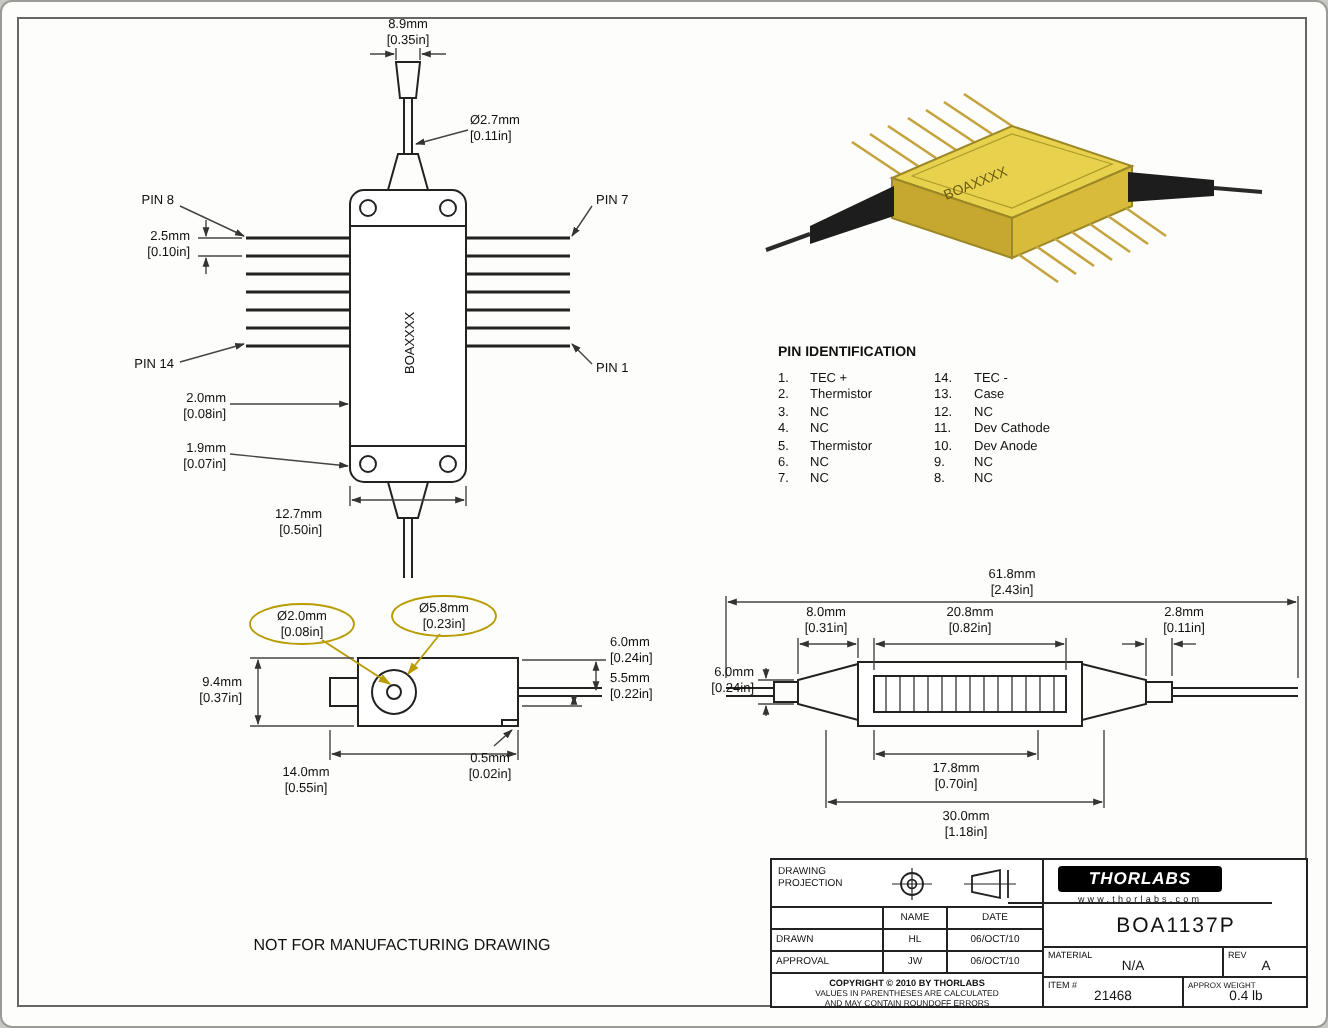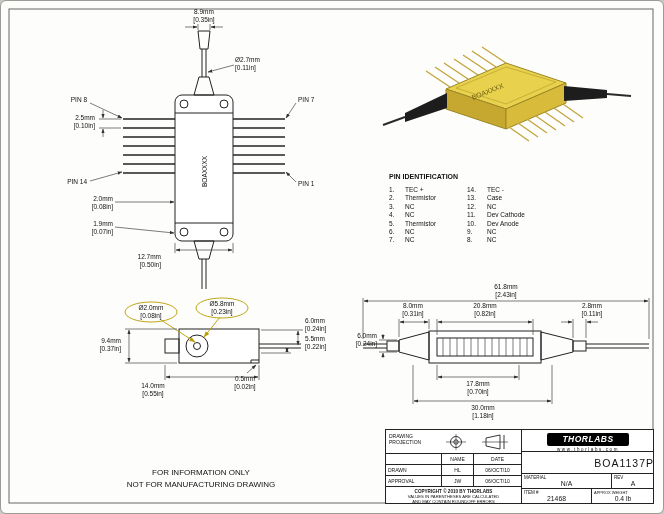--- a/index.html
+++ b/index.html
@@ -18,21 +18,21 @@
   .cell { position:absolute; overflow:hidden; }
   .br { border-right:1px solid #222; }
   .bb { border-bottom:1px solid #222; }
   .lbl { position:absolute; top:1px; left:2px; font-size:4.5px; white-space:nowrap; }
   .cellval { width:100%; text-align:center; font-size:6.8px; margin-top:6px; }
   .hdr { width:100%; text-align:center; font-size:5px; line-height:11px; }
   .rowlbl { font-size:5px; line-height:11px; padding-left:2px; }
   .proj-label { display:block; width:48px; font-size:5px; line-height:6px; padding:3px 0 0 3px; }
   .logo-box { width:82px; height:13px; margin:3px auto 0 auto; background:#000; border-radius:2px; color:#fff; font-weight:bold; font-style:italic; font-size:8.5px; line-height:13px; text-align:center; letter-spacing:0.5px; }
   .website { text-align:center; font-size:4.5px; letter-spacing:1.6px; margin-top:1px; }
-  .partnum { width:100%; text-align:right; font-size:10.5px; line-height:22px; letter-spacing:1px; }
+  .partnum { width:100%; text-align:center; font-size:10.5px; line-height:22px; letter-spacing:1px; }
   .copy1 { text-align:center; font-size:4.6px; font-weight:bold; margin-top:2px; }
   .copy2 { text-align:center; font-size:4.2px; line-height:5px; }
 </style>
 </head>
 <body>
 
 <div id="sheet">
 
 <svg width="664" height="514" viewBox="0 0 664 514">
   <defs>
@@ -312,21 +312,20 @@
   </div>
   <div class="pin-row">
     <span class="pn1">7.</span>
         <span class="pl1">NC</span>
         <span class="pn2">8.</span>
         <span class="pl2">NC</span>
   </div>
 </div>
 
 <div class="note">
-  <div>FOR INFORMATION ONLY</div>
   <div>NOT FOR MANUFACTURING DRAWING</div>
 </div>
 
 <div class="tb">
 
   <div class="cell br bb" style="left:0;top:0;width:136px;height:24px;">
     <span class="proj-label">DRAWING PROJECTION</span>
     <svg style="left:60px;top:4px;" width="20" height="16" viewBox="0 0 20 16">
       <line x1="0" y1="8" x2="20" y2="8" stroke="#222" stroke-width="0.6"></line>
       <line x1="10" y1="0" x2="10" y2="16" stroke="#222" stroke-width="0.6"></line>
@@ -367,21 +366,21 @@
   <div class="cell bb" style="left:88px;top:46px;width:48px;height:11px;border-right:1px solid #222;">
     <div class="hdr">06/OCT/10</div>
   </div>
 
   <div class="cell br" style="left:0;top:57px;width:136px;height:17px;">
     <div class="copy1">COPYRIGHT © 2010 BY THORLABS</div>
     <div class="copy2">VALUES IN PARENTHESES ARE CALCULATED</div>
     <div class="copy2">AND MAY CONTAIN ROUNDOFF ERRORS</div>
   </div>
 
-  <div class="cell bb" style="left:136px;top:0;width:132px;height:22px;">
+  <div class="cell bb" style="left:118px;top:0;width:132px;height:22px;">
     <div class="logo-box">THORLABS</div>
     <div class="website">www.thorlabs.com</div>
   </div>
 
   <div class="cell bb" style="left:136px;top:22px;width:132px;height:22px;">
     <div class="partnum">BOA1137P</div>
   </div>
 
   <div class="cell br bb" style="left:136px;top:44px;width:90px;height:15px;">
     <span class="lbl">MATERIAL</span>

